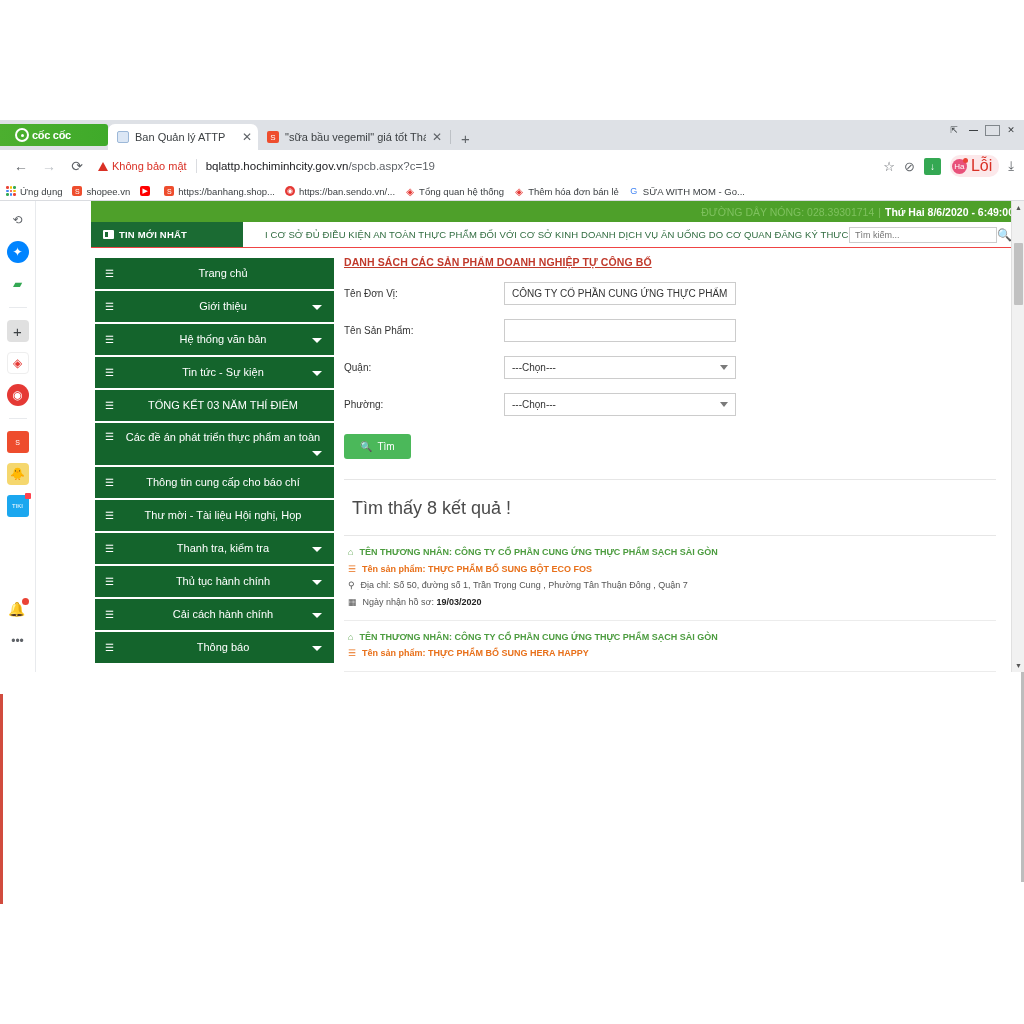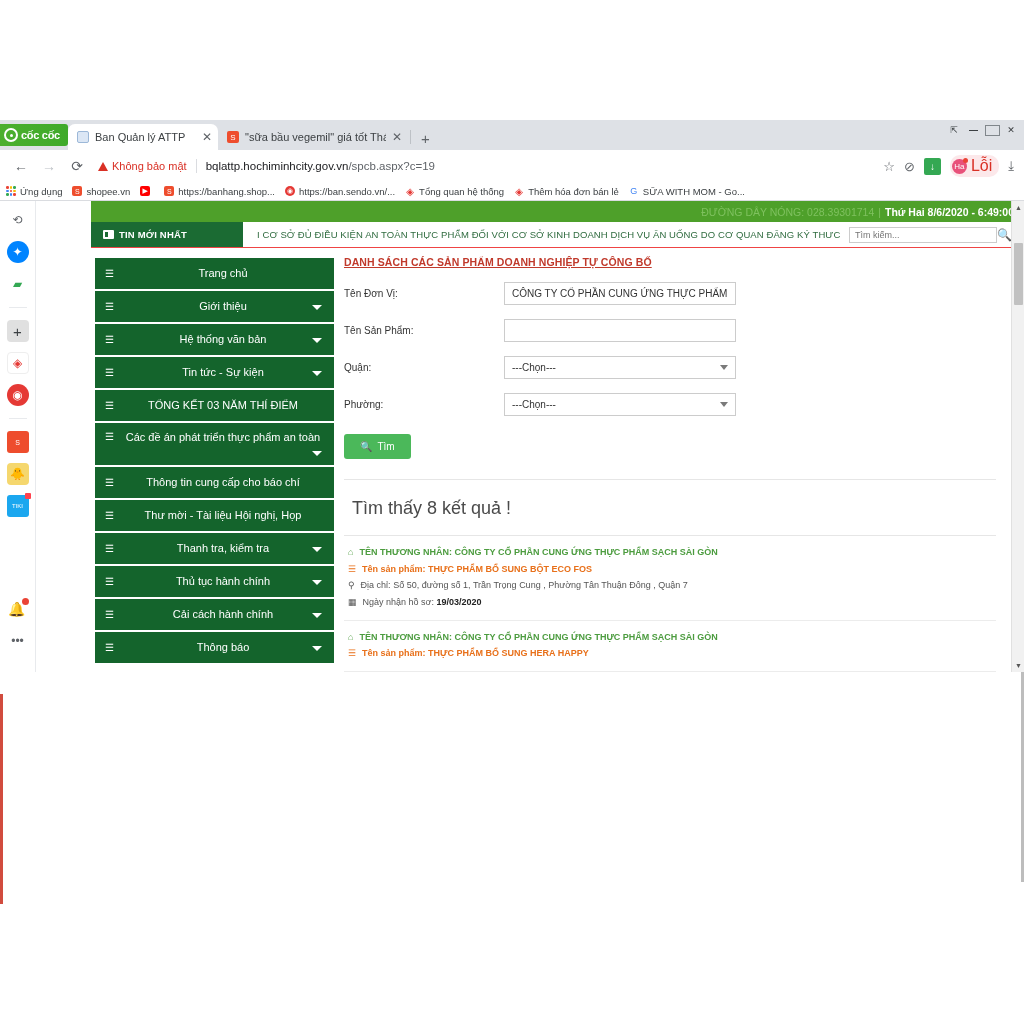--- a/index.html
+++ b/index.html
@@ -17,23 +17,23 @@
     background: #dee1e6;
     overflow: hidden;
   }
 
   
   .tabstrip {
     position: relative; height: 30px; background:#dee1e6;
     display:flex; align-items:flex-end;
   }
   .cococ-logo {
-    width: 68px; height: 22px; margin: 0 0 4px 0;
+    width: 108px; height: 22px; margin: 0 0 4px 0;
     background: linear-gradient(90deg,#4caf2f 0%, #3faa2a 100%);
-    display:flex; align-items:center; gap:3px; padding-left:4px;
+    display:flex; align-items:center; gap:3px; padding-left:15px;
     border-radius: 0 3px 3px 0;
   }
   .cococ-mark {
     width:14px;height:14px;border-radius:50%;border:2px solid #fff;
     position:relative;flex:0 0 auto;
   }
   .cococ-mark::after{
     content:"";position:absolute;left:4px;top:4px;width:3px;height:3px;
     background:#fff;border-radius:50%;
   }
@@ -185,20 +185,21 @@
     letter-spacing:0.2px; width:152px; flex:0 0 auto;
   }
   .news-tag-ico {
     width:11px;height:9px;background:#fff;border-radius:1px;position:relative;
   }
   .news-tag-ico::after{content:"";position:absolute;left:2px;top:2px;width:3px;height:5px;background:#1b6b33;}
   .news-marquee {
     flex:1; display:flex; align-items:center; overflow:hidden;
     font-size:9.5px; color:#2f6b3f; white-space:nowrap; padding-left:14px;
     letter-spacing:0.1px;
+    margin-left:8px;
   }
   .news-search {
     display:flex; align-items:center; padding-right:12px; flex:0 0 auto;
   }
   .news-search input {
     width:148px; height:16px; border:1px solid #ccc; font-size:9px;
     padding:0 5px; color:#888; outline:none; font-family:"Liberation Sans",sans-serif;
   }
   .search-glass { font-size:12px; color:#333; }
 

